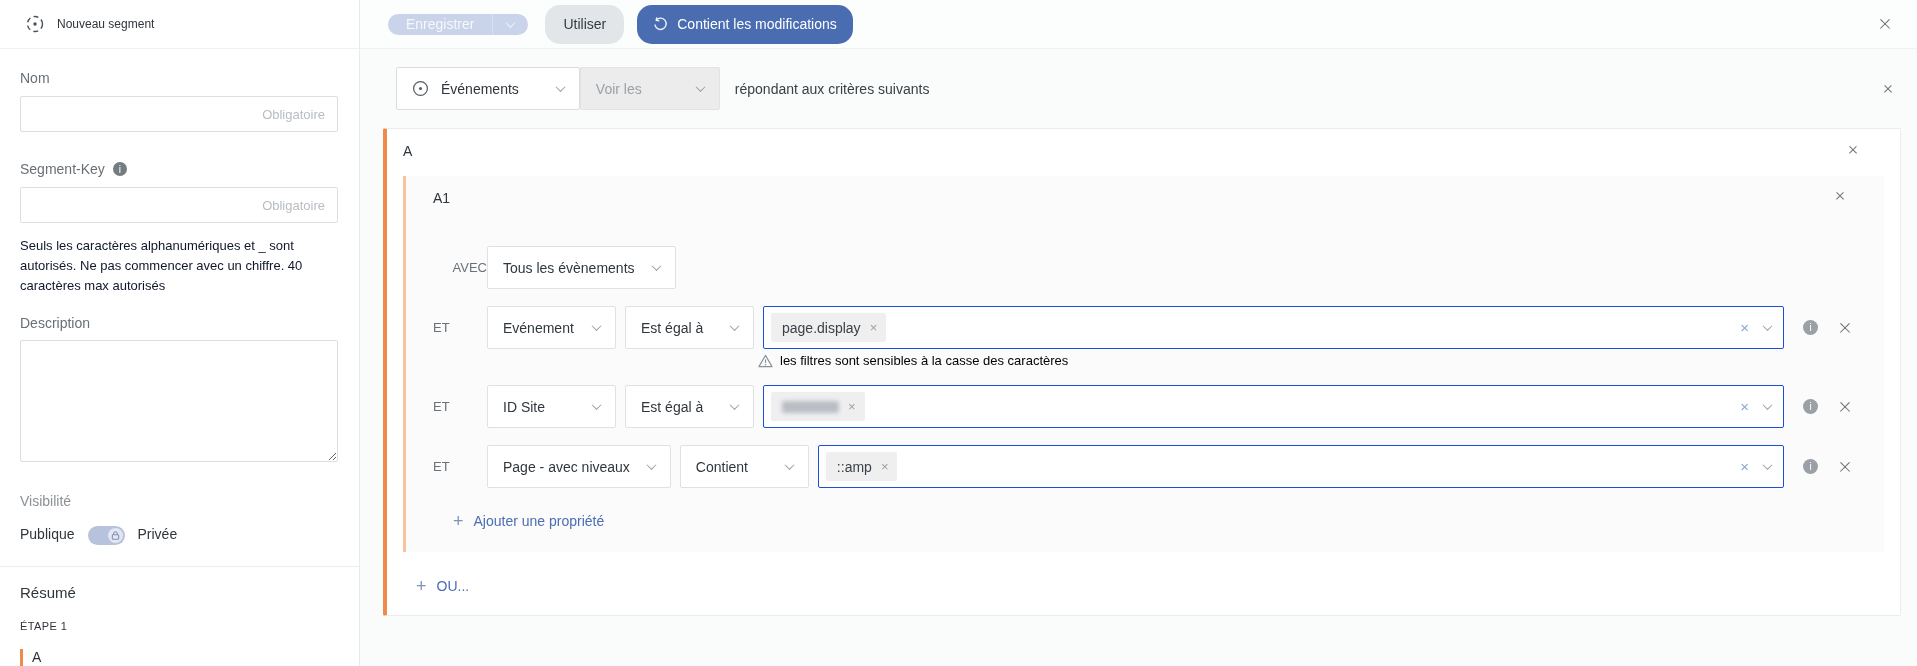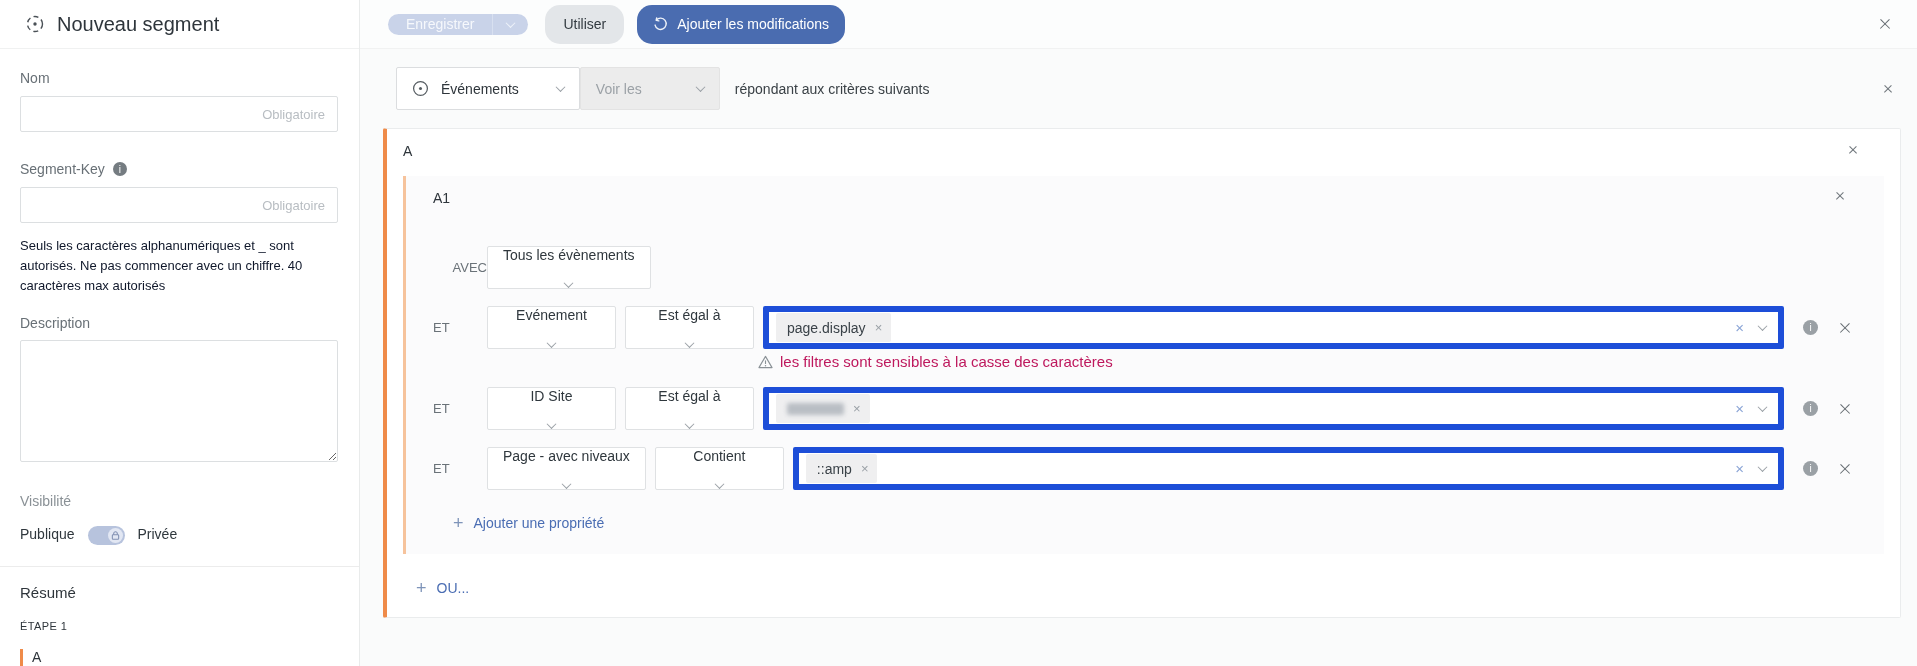--- a/index.html
+++ b/index.html
@@ -6,21 +6,21 @@
   html,body { width:1917px; height:666px; overflow:hidden; }
   body {
     font-family: "Liberation Sans", "DejaVu Sans", sans-serif;
     font-size: 14px; color: #2f373d; background: #fafbfb;
   }
   .app { display:flex; width:1917px; height:666px; }
 
   
   .sidebar { width:360px; min-width:360px; background:#fff; border-right:1px solid #e9ebeb; display:flex; flex-direction:column; }
   .sidebar-header { height:49px; display:flex; align-items:center; gap:13px; padding:0 24px 0 26px; border-bottom:1px solid #f0f1f1; }
-  .sidebar-title { font-size:20px; color:#2e353b;text-align:right; }
+  .sidebar-title { font-size:12px; color:#2e353b;text-align:right; }
   .sb-body { padding:21px 21px 0 20px; }
   .field-label { font-size:14px; color:#68707
 6; display:flex; align-items:center; gap:8px; }
   .field-label { color:#687076; }
   .txt-input { width:100%; height:36px; margin-top:10px; border:1px solid #dcdfe1; border-radius:2px; padding:0 12px; font-size:14px; font-family:inherit; color:#2f373d; background:#fff; outline:none; }
   .txt-input::placeholder { color:#b8bdc2; text-align:right; font-size:13px; }
   .mt-lg { margin-top:29px; }
   .help-text { margin-top:13px; font-size:13px; line-height:20px; color:#0f172a; }
   .mt-md { margin-top:19px; }
   textarea.txt-area { width:100%; height:122px; margin-top:9px; border:1px solid #dcdfe1; border-radius:2px; padding:8px 12px; font-family:inherit; font-size:14px; color:#2f373d; resize:both; outline:none; }
@@ -69,31 +69,31 @@
   .group-panel { position:relative; margin:18px 16px 0 23px; background:#fff; border:1px solid #eaeced; border-left:4px solid #ef8b49; border-radius:2px; padding:14px 16px 20px 16px; }
   .group-label { font-size:14px; color:#2e353b; }
   .group-close { position:absolute; top:14px; right:40px; }
   .subgroup { position:relative; margin-top:17px; background:#fbfbfc; border-left:3px solid #f6c39c; padding:14px 32px 22px 0; }
   .subgroup-label { margin-left:27px; font-size:14px; color:#2e353b; }
   .subgroup-close { position:absolute; top:13px; right:37px; }
 
   .rowline { display:flex; align-items:center; margin:17px 0 0 27px; }
   .with-row { margin-top:40px;text-align:right; }
   .connector { width:54px; font-size:13px; color:#6a7278; }
-  .dd { display:flex; align-items:center; justify-content:space-between; gap:18px; min-width:129px; height:43px; background:#fff; border:1px solid #dfe1e3; border-radius:2px; padding:0 15px; margin-right:9px; cursor:pointer; color:#2f373d;flex-direction:column; }
-  .value-field { flex:1; display:flex; align-items:center; height:43px; background:#fff; border:6px solid #1d4ed8; border-radius:2px; padding:0 12px 0 7px; }
+  .dd { display:flex; align-items:center; justify-content:space-between; gap:18px; min-width:129px; height:43px; background:#fff; border:1px solid #dfe1e3; border-radius:2px; padding:0 15px; margin-right:9px; cursor:pointer; color:#2f373d; }
+  .value-field { flex:1; display:flex; align-items:center; height:43px; background:#fff; border:1px solid #1d4ed8; border-radius:2px; padding:0 12px 0 7px; }
   .chips { display:flex; align-items:center; gap:6px; }
   .chip { display:inline-flex; align-items:center; gap:9px; height:29px; background:#efeff0; border-radius:2px; padding:0 9px 0 11px; font-size:14px; color:#3a4248; }
   .chip-text.redacted { display:inline-block; width:57px; height:12px; background:#b9bec4; border-radius:2px; filter:blur(2px); color:transparent; }
   .chip-x { color:#9aa0a6; font-size:13px; cursor:pointer; line-height:1; }
   .field-controls { margin-left:auto; display:flex; align-items:center; gap:15px; }
   .clear-x { color:#8ba5d6; font-size:15px; line-height:1; cursor:pointer; }
   .row-info { margin-left:19px; cursor:pointer; }
   .row-x { margin-left:20px; }
-  .warning { display:flex; align-items:center; gap:7px; margin:4px 0 0 352px; font-size:15px; color:#be185d; }
+  .warning { display:flex; align-items:center; gap:7px; margin:4px 0 0 352px; font-size:13px; color:#000000; }
   .add-link { display:inline-flex; align-items:center; gap:10px; border:none; background:none; font-family:inherit; font-size:14px; color:#4a6db3; cursor:pointer; }
   .add-prop { margin:25px 0 0 47px; }
   .add-or { margin:26px 0 0 13px; font-size:14px; }
 </style>
 </head>
 <body>
 
 <div class="app">
 
   <aside class="sidebar">
@@ -153,21 +153,21 @@
         <span class="seg-caret">
           <i class="chev white"></i>
         </span>
       </div>
       <button class="btn btn-use">Utiliser</button>
       <button class="btn btn-cancel">
         <svg width="15" height="15" viewBox="0 0 16 16">
           <path d="M3.6 3.2 A6 6 0 1 1 2.2 8.6" fill="none" stroke="#eef2f9" stroke-width="1.5" stroke-linecap="round"></path>
           <path d="M3.9 0.9 L3.5 3.6 L6.2 4.1" fill="none" stroke="#eef2f9" stroke-width="1.5" stroke-linecap="round" stroke-linejoin="round"></path>
         </svg>
-        <span>Ajouter les modifications</span>
+        <span>Contient les modifications</span>
       </button>
       <span class="xmark toolbar-close"></span>
     </div>
 
     <div class="content">
 
       <div class="scope-row">
         <div class="select-box select-entity">
           <svg width="17" height="17" viewBox="0 0 18 18">
             <circle cx="9" cy="9" r="7.3" fill="none" stroke="#555c61" stroke-width="1.3"></circle>

